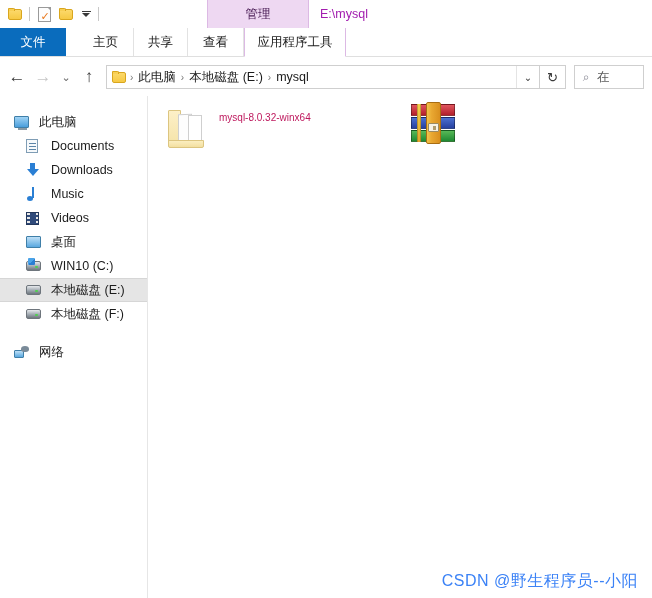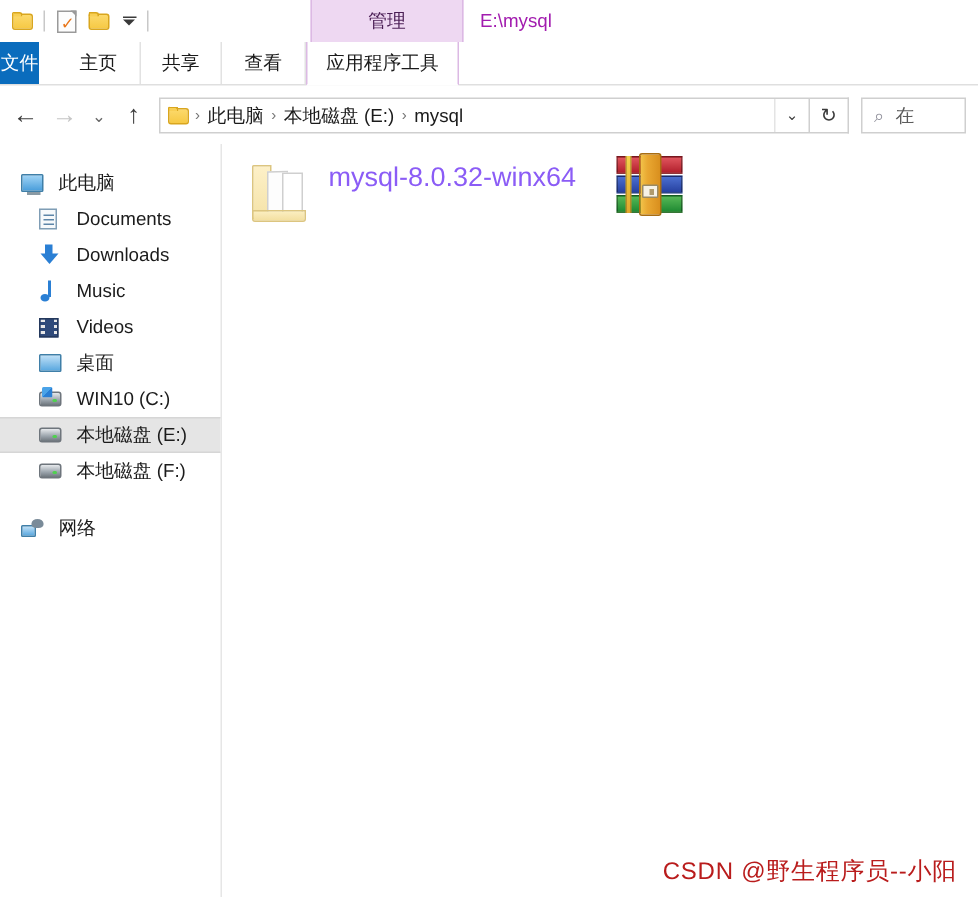--- a/index.html
+++ b/index.html
@@ -151,21 +151,21 @@
     justify-content: center;
     font-size: 12.5px;
     color: #1a1a1a;
     border-right: 1px solid #e2e2e2;
     box-sizing: border-box;
     background: #ffffff;
   }
   .tab.file {
     background: #0a6cbd;
     color: #ffffff;
-    width: 26px;
+    width: 66px;
     border-right: none;
   }
   .tab.home { width: 68px; padding-left: 12px; }
   .tab.share { width: 54px; }
   .tab.view { width: 56px; }
   .tab.apptools {
     width: 102px;
     background: #ffffff;
     border-left: 1px solid #dcb9e4;
     border-right: 1px solid #dcb9e4;
@@ -602,39 +602,39 @@
   .zip-icon .buckle:after {
     content: "";
     position: absolute;
     left: 4px; top: 2px;
     width: 3px; height: 4px;
     background: #b09b6d;
   }
 
   .file-text { padding-top: 6px; }
   .file-name {
-    font-size: 18px;
-    color: #8b5cf6;
+    font-size: 10px;
+    color: #be185d;
     line-height: 16px;
     white-space: nowrap;
   }
   .file-meta {
     font-size: 12.5px;
     color: #8a8a8a;
     line-height: 17px;
     white-space: nowrap;
   }
 
   
   .watermark {
     position: absolute;
     right: 14px;
     bottom: 6px;
     font-size: 16px;
-    color: #b91c1c;
+    color: #3b82f6;
     white-space: nowrap;
     letter-spacing: 0.5px;
   }
 </style>
 </head>
 <body>
 
 <div class="titlebar">
   <div class="qat">
     <div class="qat-btn">

